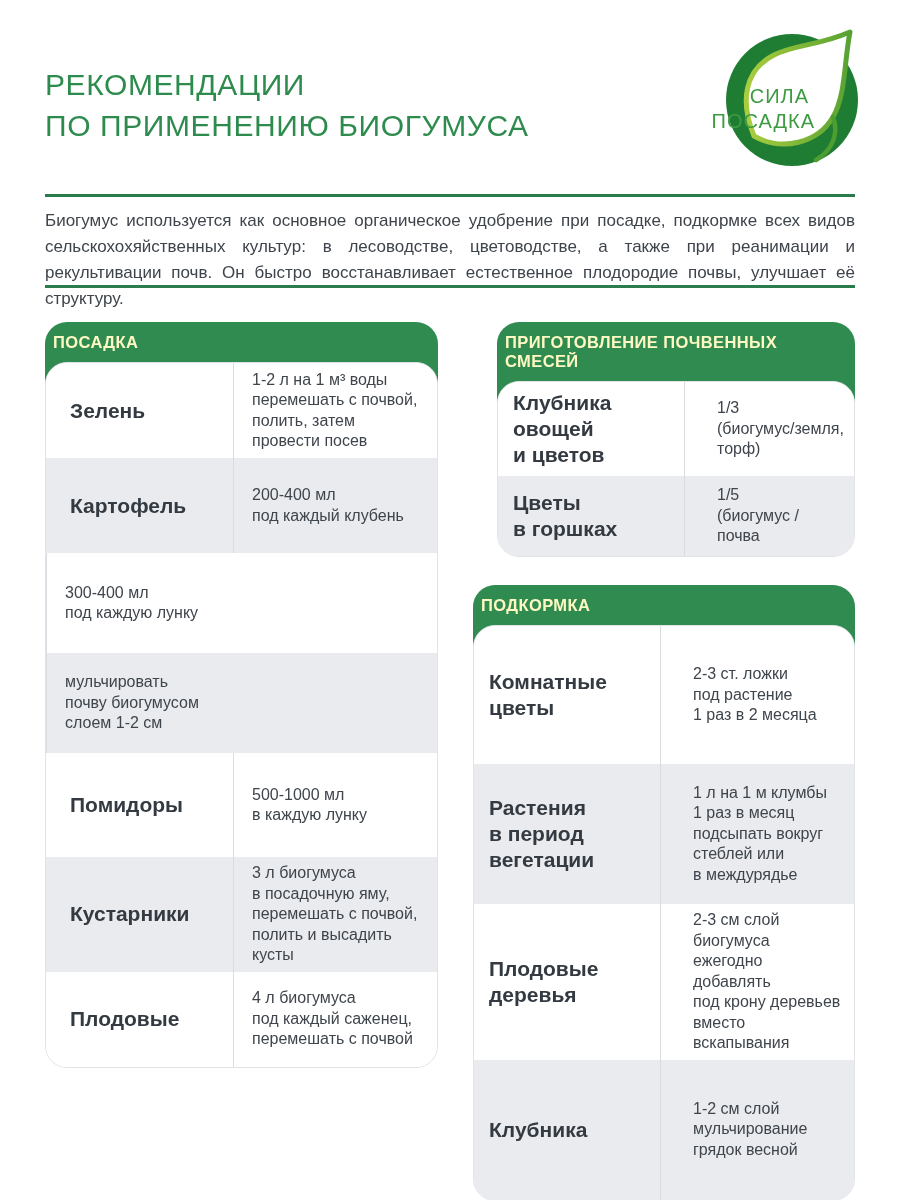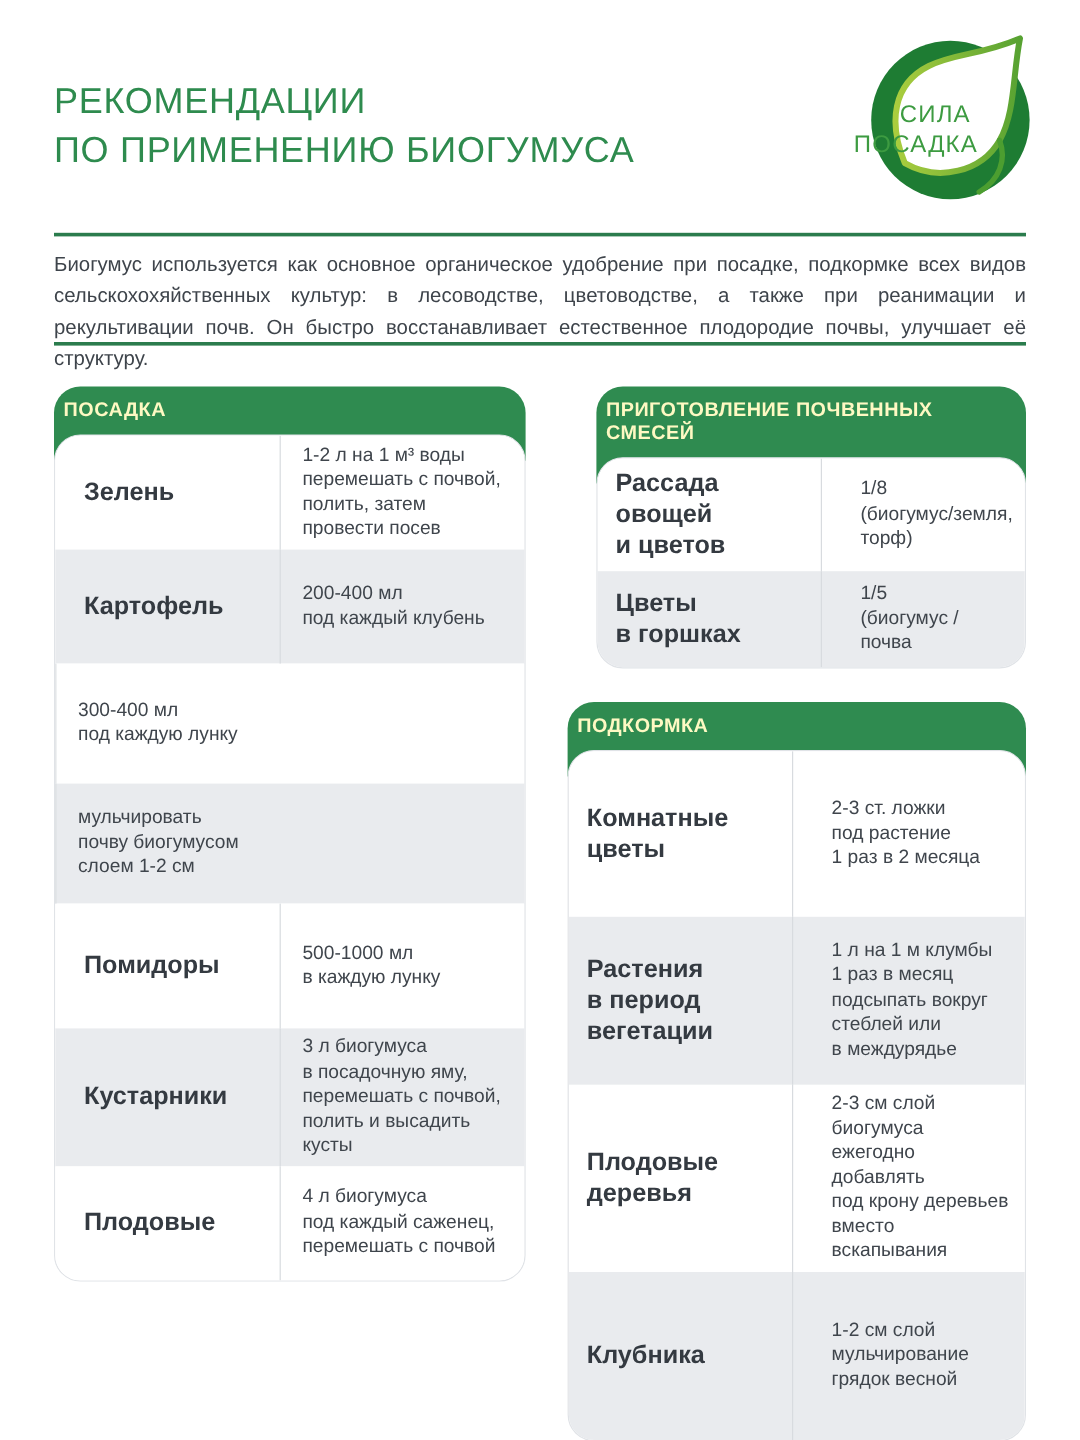--- a/index.html
+++ b/index.html
@@ -206,23 +206,23 @@
         </div>
       </div>
     </section>
 
     <div class="col-right">
 
       <section class="table-card mixes">
         <div class="table-header">ПРИГОТОВЛЕНИЕ ПОЧВЕННЫХ СМЕСЕЙ</div>
         <div class="table-body">
           <div class="row" style="min-height:73px">
-            <div class="cell label">Рассада овощей
+            <div class="cell label">Клубника овощей
 и цветов</div>
-            <div class="cell value">1/8
+            <div class="cell value">1/3
 (биогумус/земля,
 торф)</div>
           </div>
           <div class="row" style="min-height:80px">
             <div class="cell label">Цветы
 в горшках</div>
             <div class="cell value">1/5
 (биогумус / почва</div>
           </div>
         </div>

